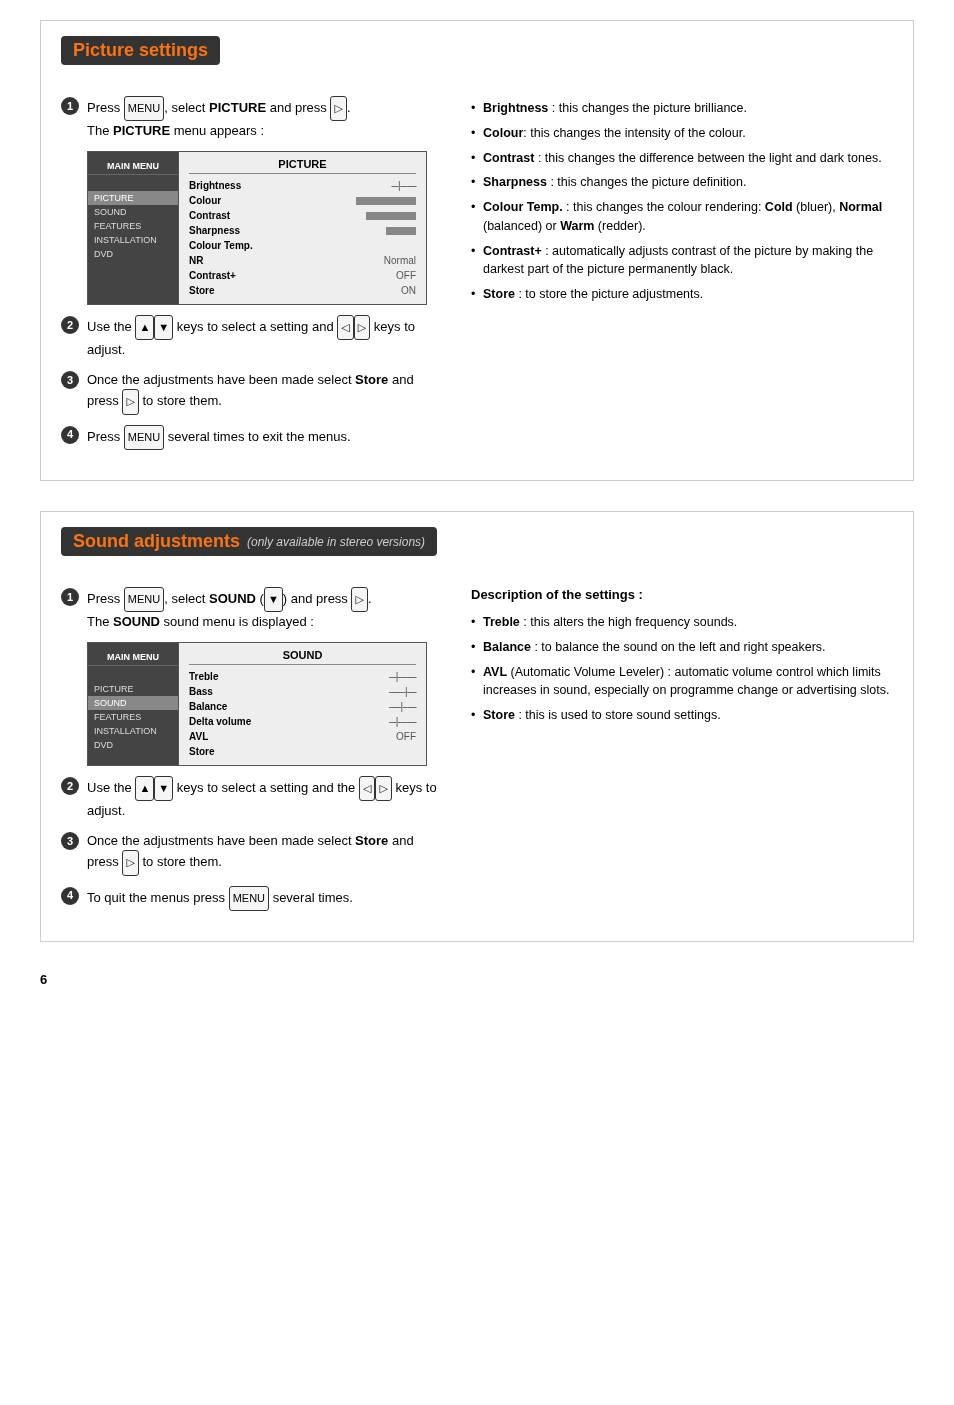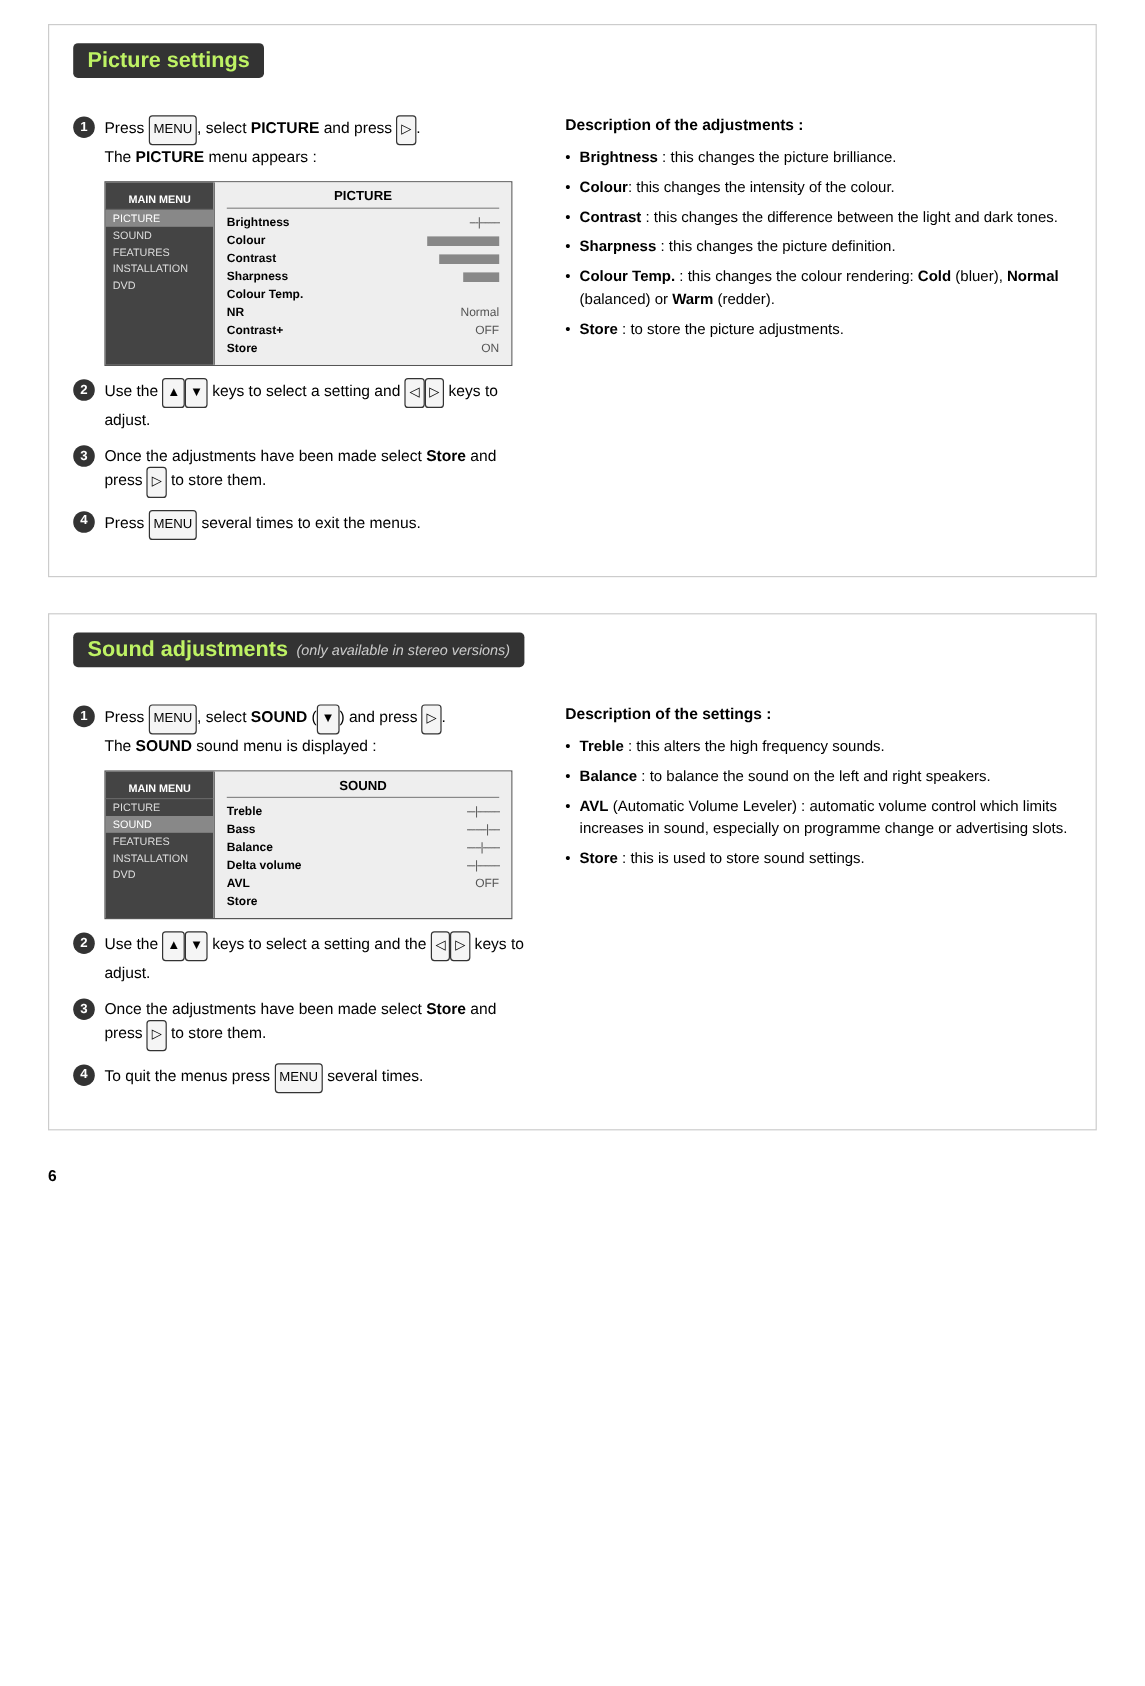--- a/index.html
+++ b/index.html
@@ -19,21 +19,21 @@
       align-items: center;
       background: #333;
       color: #fff;
       padding: 4px 12px;
       border-radius: 4px;
       margin-bottom: 16px;
     }
     .section-header h2 {
       font-size: 18px;
       font-weight: bold;
-      color: #bef264;
+      color: #f97316;
     }
     .section-header .subtitle {
       font-size: 12px;
       font-weight: normal;
       color: #ccc;
       margin-left: 7px;
       font-style: italic;
       text-align: center;
     }
 
@@ -102,21 +102,21 @@
       width: 90px;
       padding: 6px 0;
       font-size: 10px;
     }
     .menu-left .menu-title {
       text-align: center;
       font-weight: bold;
       font-size: 9px;
       padding: 3px 4px;
       border-bottom: 1px solid #666;
-      margin-bottom: 0;
+      margin-bottom: 16px;
     }
     .menu-left .menu-item {
       padding: 2px 6px;
       font-size: 9px;
       color: #ddd;
     }
     .menu-left .menu-item.active {
       background: #888;
       color: #fff;
     }
@@ -275,27 +275,27 @@
 
       <div class="step">
         <span class="step-num">4</span>
         <div class="step-text">
           Press <span class="key-symbol">MENU</span> several times to exit the menus.
         </div>
       </div>
     </div>
 
     <div class="right-col">
-      <p class="desc-title">Description of the adjustments :</p>
       <ul class="desc-list">
         <li><strong>Brightness</strong> : this changes the picture brilliance.</li>
         <li><strong>Colour</strong>: this changes the intensity of the colour.</li>
         <li><strong>Contrast</strong> : this changes the difference between the light and dark tones.</li>
         <li><strong>Sharpness</strong> : this changes the picture definition.</li>
         <li><strong>Colour Temp.</strong> : this changes the colour rendering: <strong>Cold</strong> (bluer), <strong>Normal</strong> (balanced) or <strong>Warm</strong> (redder).</li>
+        <li><strong>Contrast+</strong> : automatically adjusts contrast of the picture by making the darkest part of the picture permanently black.</li>
         <li><strong>Store</strong> : to store the picture adjustments.</li>
       </ul>
     </div>
   </div>
 </div>
 
 <div class="section">
   <div class="section-title-bar">
     <div class="section-header">
       <h2>Sound adjustments</h2>

